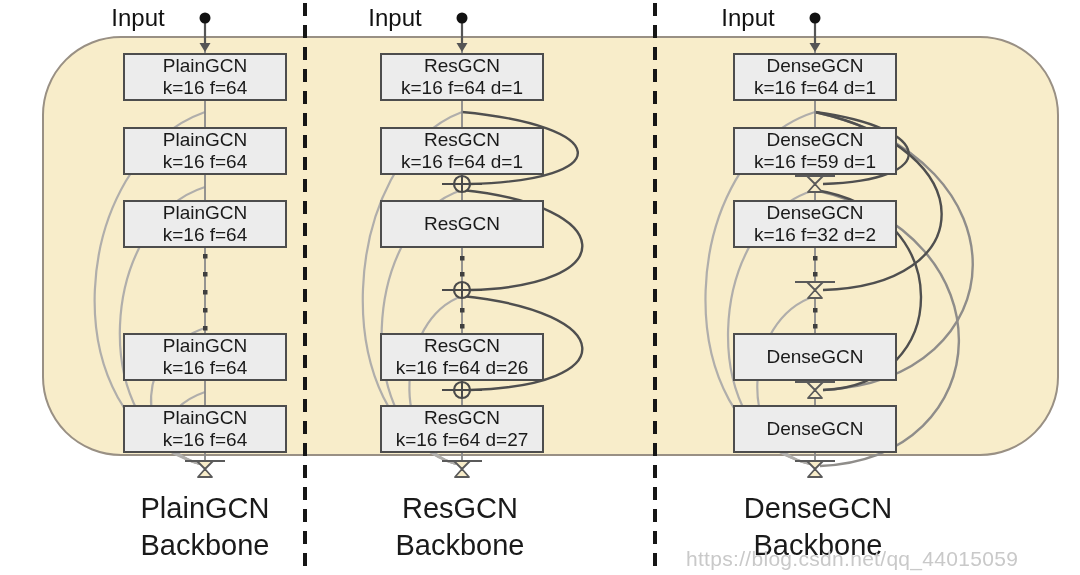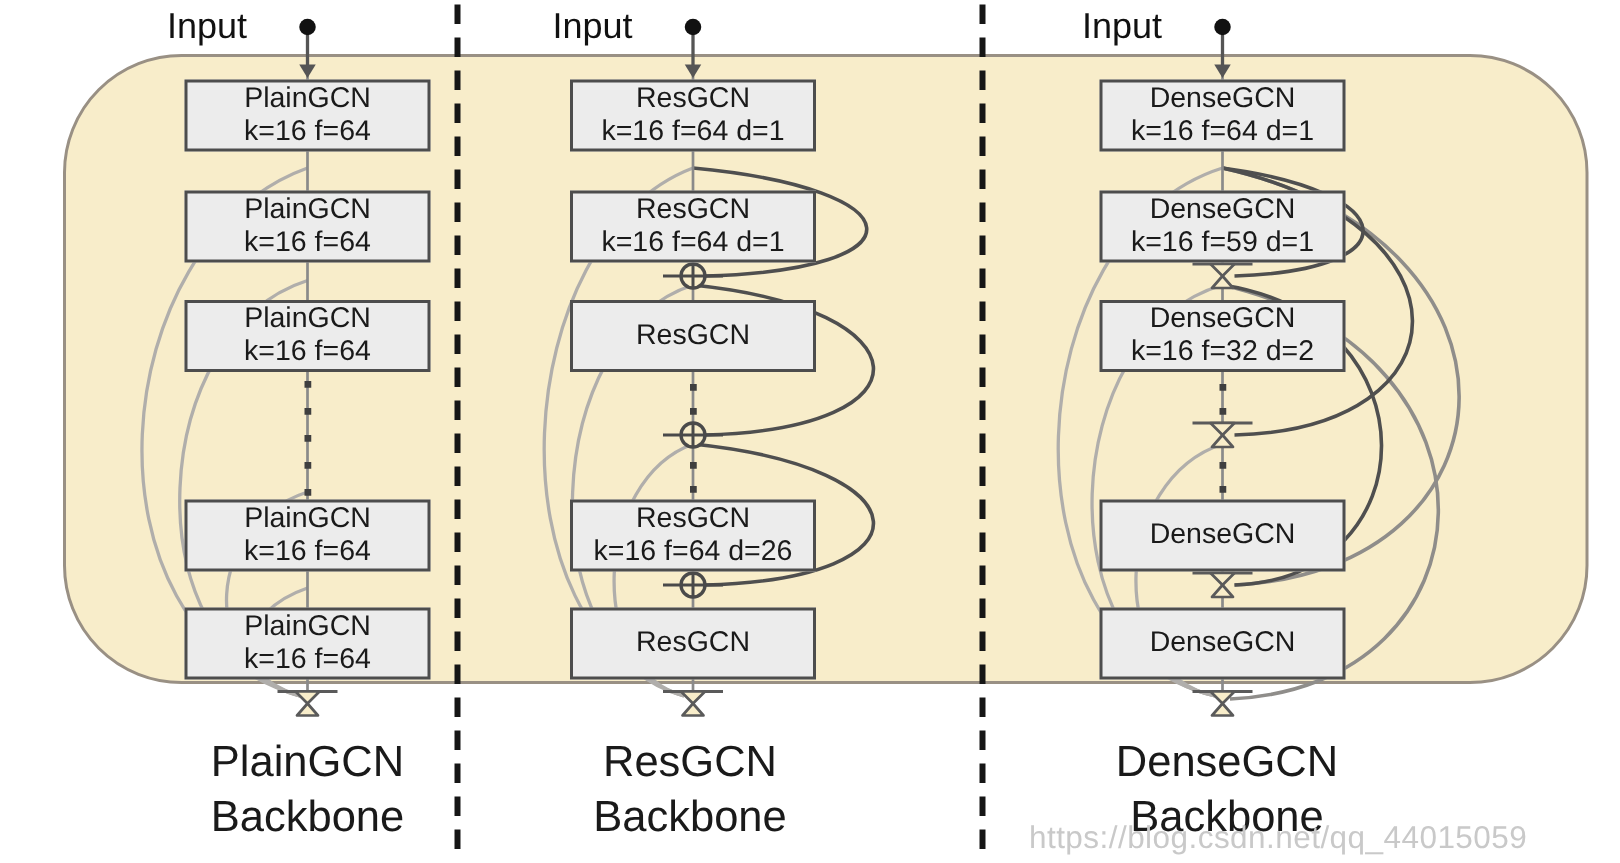--- a/index.html
+++ b/index.html
@@ -161,20 +161,21 @@
   </div>
   <div class="block" style="left:380px;top:200px">
     <span>ResGCN</span>
   </div>
   <div class="block" style="left:380px;top:333px">
     <span>ResGCN</span>
     <span>k=16 f=64 d=26</span>
   </div>
   <div class="block" style="left:380px;top:405px">
     <span>ResGCN</span>
+    <span>k=16 f=64 d=27</span>
   </div>
 
   <div class="block" style="left:733px;top:53px">
     <span>DenseGCN</span>
     <span>k=16 f=64 d=1</span>
   </div>
   <div class="block" style="left:733px;top:127px">
     <span>DenseGCN</span>
     <span>k=16 f=59 d=1</span>
   </div>

